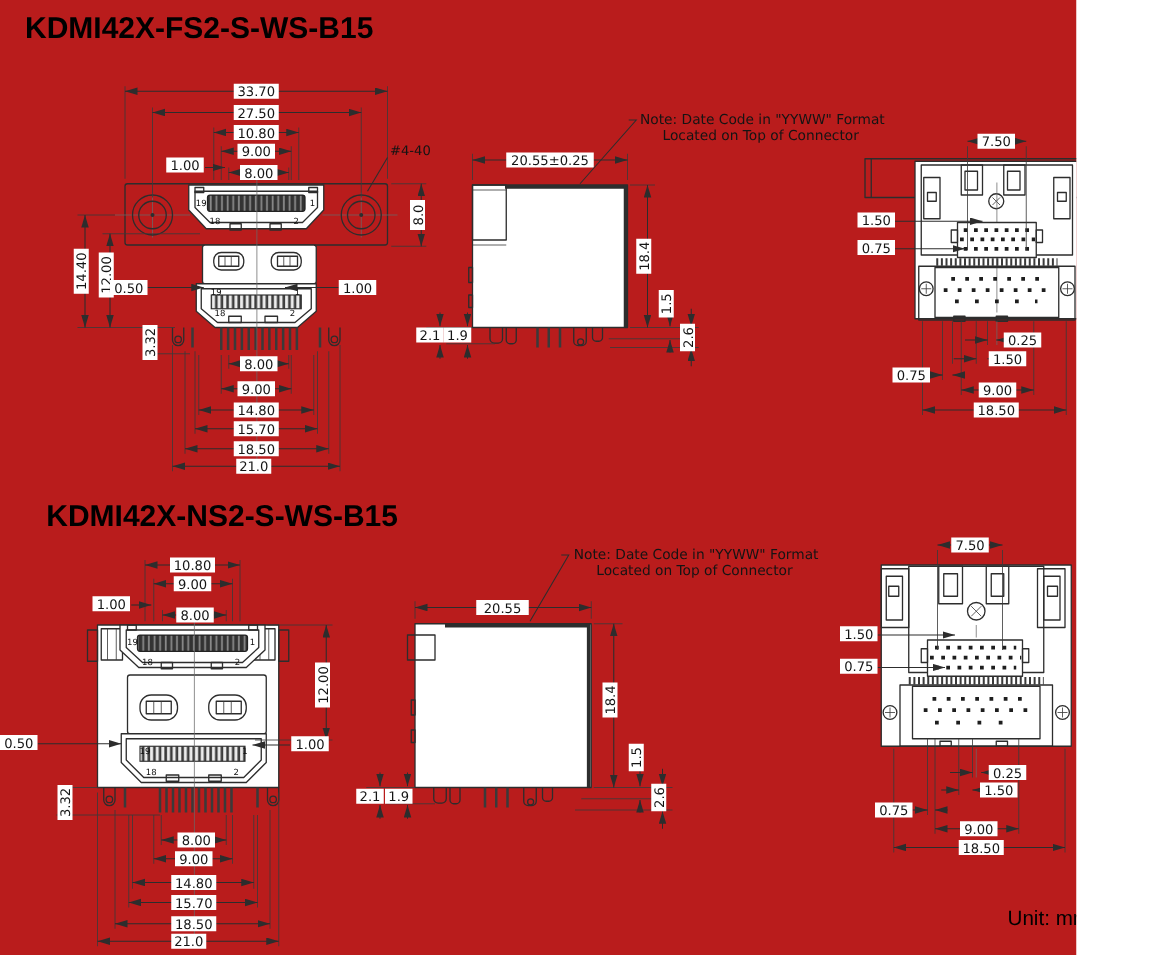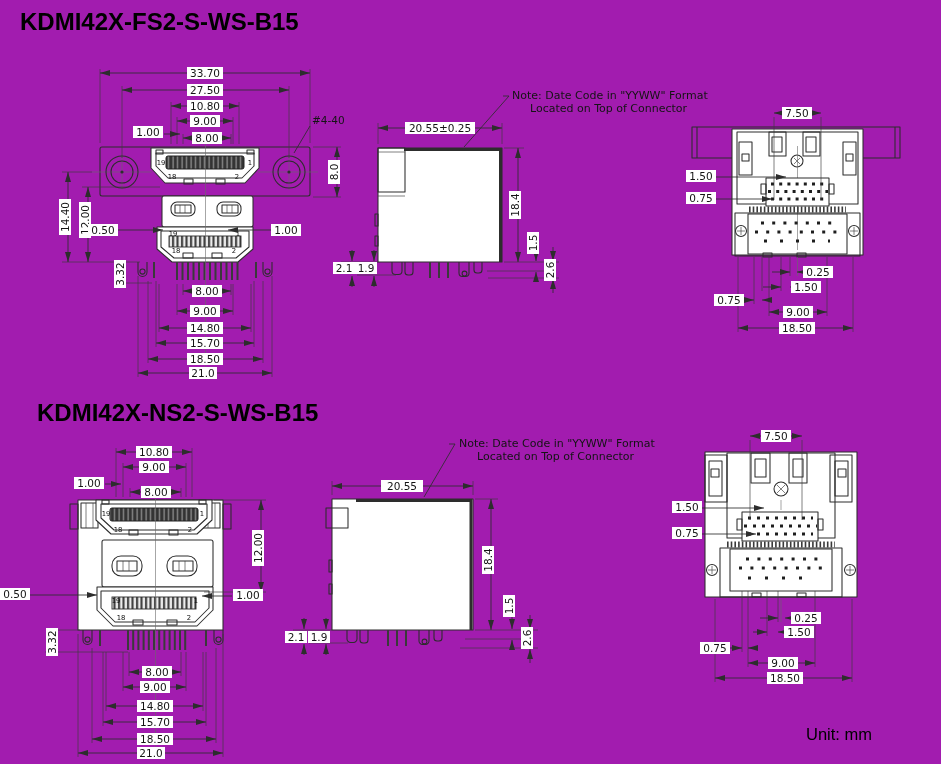--- a/index.html
+++ b/index.html
@@ -1,16 +1,16 @@
 <!DOCTYPE html>
 <html><head>
 <meta charset="utf-8">
 <style>
   html,body{margin:0;padding:0;background:#fff}
-  .stage{position:relative;width:941px;height:764px;background:#a21caf;overflow:hidden}
+  .stage{position:relative;width:861px;height:764px;background:#b91c1c;overflow:hidden}
   svg{position:absolute;left:0;top:0}
   .o{fill:none;stroke:#2d2d2d;stroke-width:1.05;stroke-linejoin:round}
   .f{fill:#fff;stroke:#2d2d2d;stroke-width:1.05;stroke-linejoin:round}
   .w{stroke:#3a3a3a;stroke-width:.65;fill:none}
   .d{stroke:#2d2d2d;stroke-width:.85;fill:none}
   .cl{stroke:#6a6a6a;stroke-width:.6;fill:none}
   .p2{stroke:#3a3a3a;stroke-width:2;fill:none}
   .bg{fill:#fff}
   text{font-family:"DejaVu Sans",sans-serif}
   .t{font-size:10.5px;fill:#141414;text-anchor:middle}

